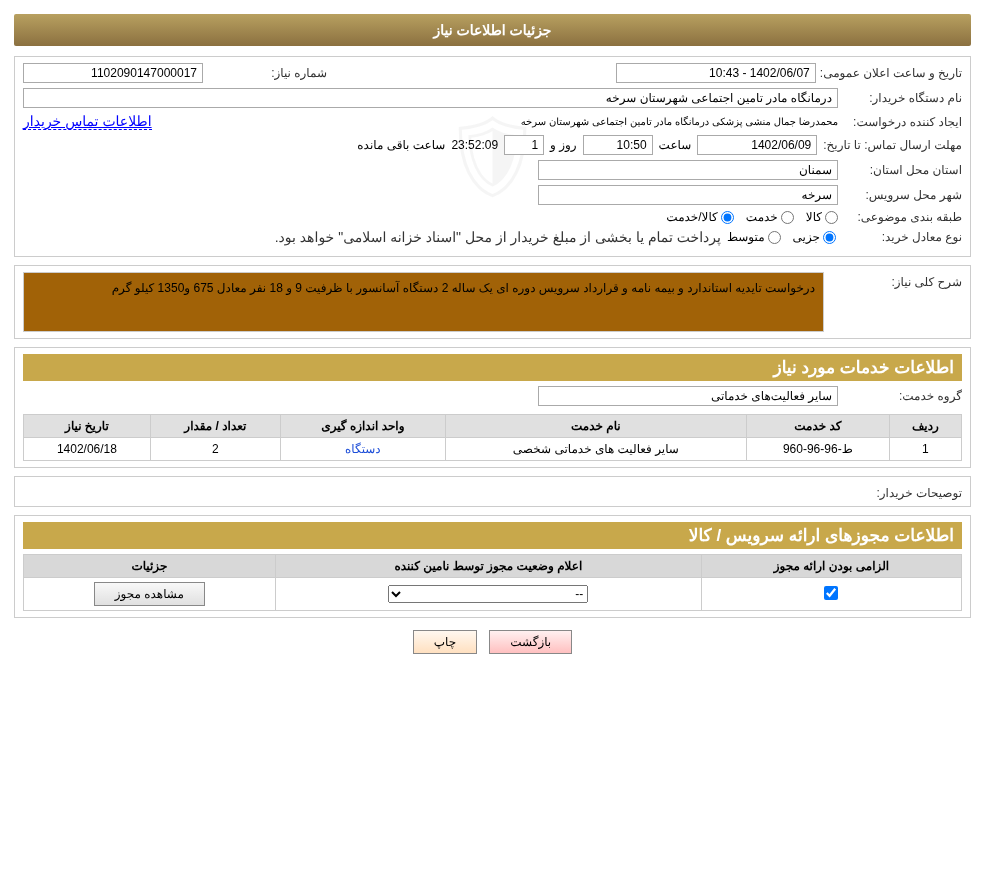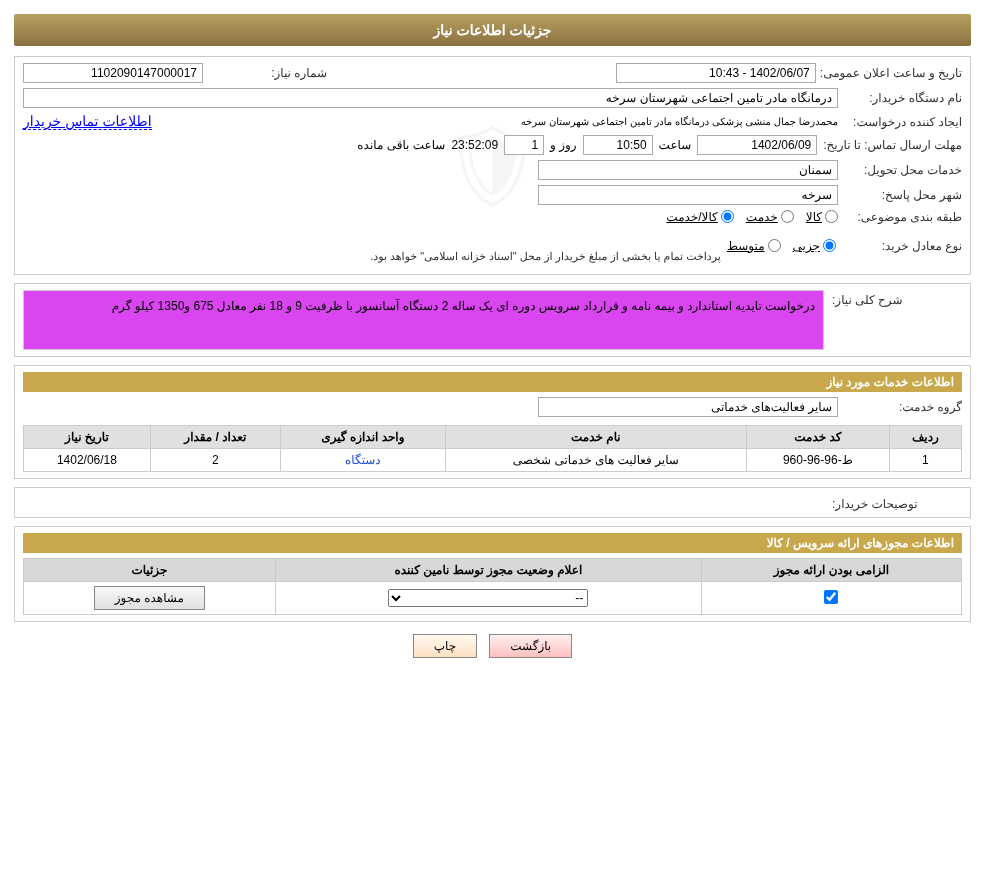--- a/index.html
+++ b/index.html
@@ -82,60 +82,59 @@
       padding: 4px 8px;
       text-align: center;
     }
     table th {
       background: #e0e0e0;
       font-weight: bold;
     }
     .red-text { color: #1d4ed8; }
     .desc-box {
       border: 1px solid #ccc;
-      background: #d946ef;
+      background: #a16207;
       padding: 6px 8px;
       font-size: 12px;
       line-height: 1.6;
       direction: rtl;
       text-align: right;
       min-height: 60px;
     }
     .radio-group {
       display: flex;
       gap: 12px;
       align-items: center;
     }
     .radio-item {
       display: flex;
-      align-items: flex-start;
+      align-items: flex-end;
       gap: 3px;
-      text-decoration: underline;
     }
     .nested-row {
       display: flex;
       align-items: flex-start;
       gap: 8px;
     }
     .label-col {
       min-width: 130px;
-      text-align: left;
+      text-align: right;
       padding-top: 3px;
       color: #333;
       font-size: 12px;
     }
     .content-col {
       flex: 1;
     }
     .sub-section-title {
       background: #c8a84b;
       color: #fff;
       padding: 3px 8px;
       font-weight: bold;
-      font-size: 12px;
+      font-size: 17px;
       margin-bottom: 5px;
     }
     .permit-table th { background: #d8d8d8; }
     .btn-group {
       display: flex;
       justify-content: center;
       gap: 12px;
       margin-top: 12px;
       margin-bottom: 10px;
     }
@@ -219,26 +218,26 @@
         <input class="form-input" style="width: 120px;" type="text" readonly="" value="1402/06/09">
         <span>ساعت</span>
         <input class="form-input" style="width: 70px;" type="text" readonly="" value="10:50">
         <span>روز و</span>
         <input class="form-input" style="width: 40px;" type="text" readonly="" value="1">
         <span>23:52:09</span>
         <span>ساعت باقی مانده</span>
       </div>
 
       <div class="form-row">
-        <span class="form-label">خدمات محل تحویل:</span>
+        <span class="form-label">استان محل استان:</span>
         <input class="form-input" style="width: 300px;" type="text" readonly="" value="سمنان">
       </div>
 
       <div class="form-row">
-        <span class="form-label">شهر محل پاسخ:</span>
+        <span class="form-label">شهر محل سرویس:</span>
         <input class="form-input" style="width: 300px;" type="text" readonly="" value="سرخه">
       </div>
 
       <div class="form-row">
         <span class="form-label">طبقه بندی موضوعی:</span>
         <div class="radio-group">
           <div class="radio-item">
             <input type="radio" name="category" style="">
             <span>کالا</span>
           </div>
@@ -258,21 +257,21 @@
         <div class="radio-group">
           <div class="radio-item">
             <input type="radio" name="process" checked="" style="">
             <span>جزیی</span>
           </div>
           <div class="radio-item">
             <input type="radio" name="process" style="">
             <span>متوسط</span>
           </div>
         </div>
-        <span style="font-size:11px; color:#333; flex:1;margin-top:21px;">پرداخت تمام یا بخشی از مبلغ خریدار از محل "اسناد خزانه اسلامی" خواهد بود.</span>
+        <span style="font-size:14px; color:#333; flex:1;">پرداخت تمام یا بخشی از مبلغ خریدار از محل "اسناد خزانه اسلامی" خواهد بود.</span>
       </div>
 
     </div>
   </div>
 
   <div class="section">
     <div class="nested-row">
       <div class="label-col">شرح کلی نیاز:</div>
       <div class="content-col">
         <div class="desc-box">درخواست تایدیه استاندارد  و  بیمه نامه و قرارداد سرویس دوره ای یک ساله 2 دستگاه آسانسور با ظرفیت 9 و 18 نفر معادل 675 و1350 کیلو گرم</div>

